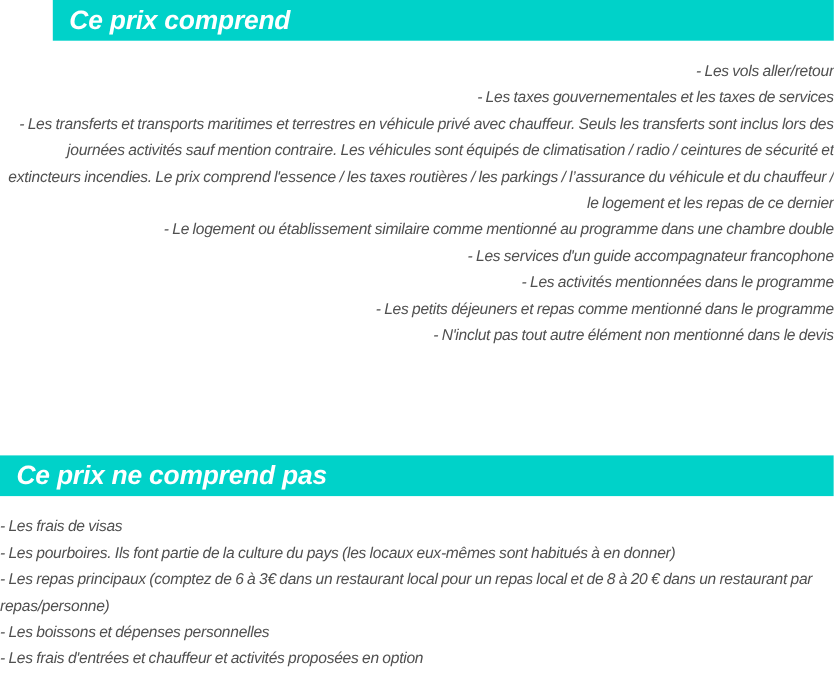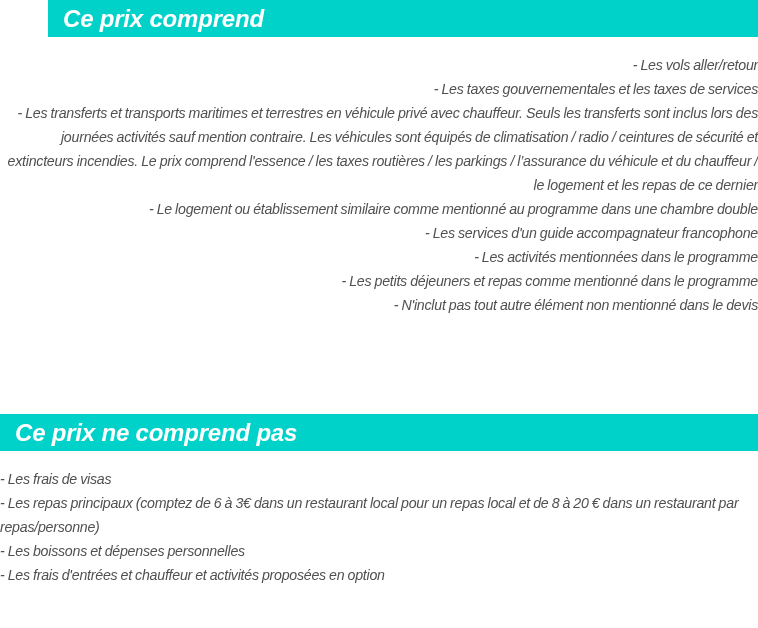--- a/index.html
+++ b/index.html
@@ -69,16 +69,17 @@
   <li>- Les petits déjeuners et repas comme mentionné dans le programme</li>
   <li>- N'inclut pas tout autre élément non mentionné dans le devis</li>
 </ul>
 
 <div class="section-header" id="header-excluded">
   <h2>Ce prix ne comprend pas</h2>
 </div>
 
 <ul class="list" id="list-excluded">
   <li>- Les frais de visas</li>
+  <li>- Les pourboires. Ils font partie de la culture du pays (les locaux eux-mêmes sont habitués à en donner)</li>
   <li>- Les repas principaux (comptez de 6 à 3€ dans un restaurant local pour un repas local et de 8 à 20 € dans un restaurant par repas/personne)</li>
   <li>- Les boissons et dépenses personnelles</li>
   <li>- Les frais d'entrées et chauffeur et activités proposées en option</li>
 </ul>
 
 </body></html>

